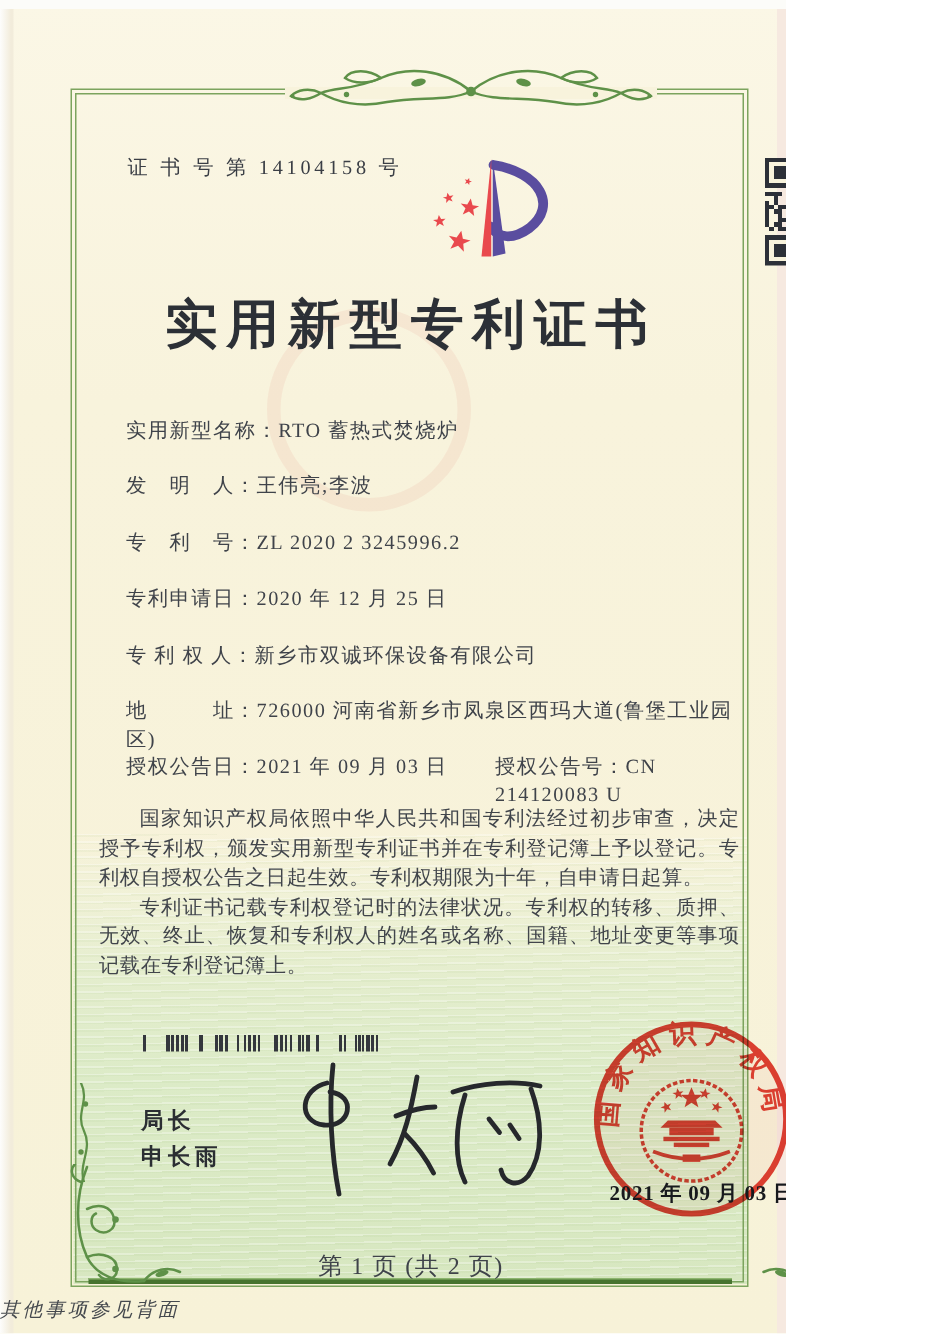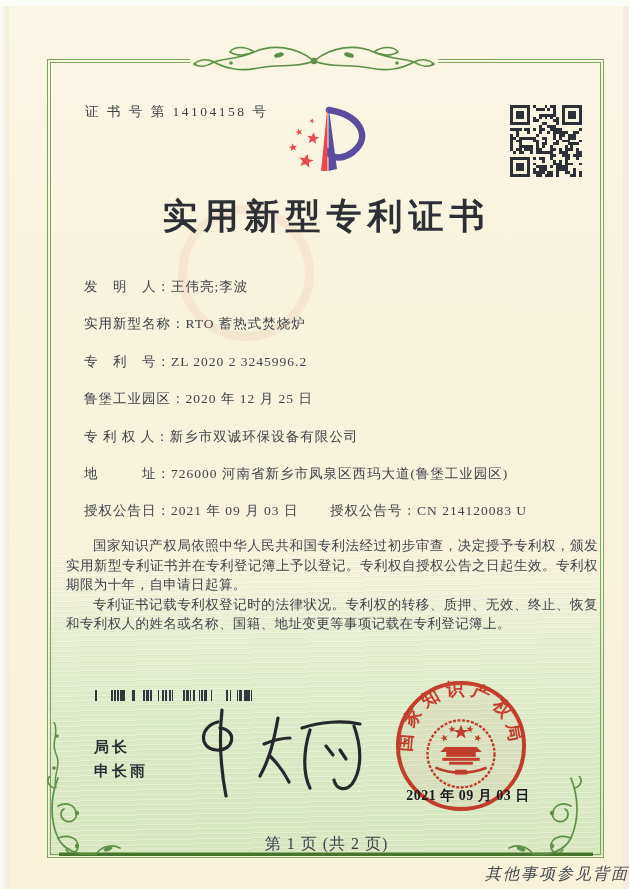--- a/index.html
+++ b/index.html
@@ -1,16 +1,16 @@
 <!DOCTYPE html>
 <html><head>
 <meta charset="utf-8">
 <style>
   html,body{margin:0;padding:0;background:#fff;}
-  #page{position:relative;width:629px;height:889px;overflow:hidden;
+  #page{position:relative;width:524px;height:889px;overflow:hidden;
         background:linear-gradient(180deg,#fbf7e6 0%,#f8f3dc 30%,#f7f2d8 100%);
         font-family:"Liberation Serif","DejaVu Serif",serif;color:#3c4046;}
   .abs{position:absolute;}
   
   .edge-top{left:0;top:0;width:629px;height:6px;background:#fcfcf9;}
   .edge-left{left:0;top:0;width:9px;height:889px;background:linear-gradient(90deg,#fdfdfc 0%,#f2ecdb 80%);}
   .edge-right{right:0;top:0;width:6px;height:889px;background:#f6e9e0;}
   
   .green-zone{left:49px;right:26px;top:556px;bottom:33px;z-index:0;
      background:linear-gradient(180deg,rgba(227,239,209,0) 0%,rgba(227,239,209,.35) 14%,
@@ -37,21 +37,21 @@
   .paras{left:66px;right:31px;top:536px;z-index:2;font-size:13.5px;line-height:19.5px;
          letter-spacing:.4px;text-align:justify;color:#41454b;}
   .paras p{margin:0;text-indent:2em;}
   .signer{left:94px;z-index:2;font-family:"Liberation Sans","DejaVu Sans",sans-serif;
           font-weight:700;font-size:15px;letter-spacing:3px;color:#2b2e33;}
   .seal-wrap{left:392px;top:677px;width:138px;height:138px;z-index:3;mix-blend-mode:multiply;}
   .seal-date{left:398px;top:787px;width:140px;text-align:center;z-index:4;
              font-weight:700;font-size:14px;letter-spacing:.5px;color:#17191d;}
   .page-ind{left:49px;right:25px;top:834px;text-align:center;font-size:16px;
             letter-spacing:1px;color:#3f434a;z-index:2;}
-  .back-note{left:0;right:0;top:864px;text-align:right;font-size:16px;
+  .back-note{left:0;right:0;top:864px;text-align:left;font-size:13px;
              letter-spacing:2px;color:#45494e;z-index:2;font-style:italic;}
   svg{display:block;}
   .orn{z-index:2;pointer-events:none;}
 </style>
 </head>
 <body>
 
 <div id="page">
 
   <div class="abs edge-left"></div>
@@ -355,30 +355,30 @@
       <rect x="20" y="2" width="3" height="3" fill="#2c3038"></rect>
       <rect x="0" y="18" width="7" height="7" fill="#2c3038"></rect>
       <rect x="1" y="19" width="5" height="5" fill="#f8f3dc"></rect>
       <rect x="2" y="20" width="3" height="3" fill="#2c3038"></rect>
     </svg>
 
   <div class="abs title">实用新型专利证书</div>
 
   <div class="abs rows">
     <div class="frow">
+      <span class="lbl">实用新型名称：</span><span class="val">RTO 蓄热式焚烧炉</span>
+    </div>
+    <div class="frow">
       <span class="lbl">发　明　人：</span><span class="val">王伟亮;李波</span>
     </div>
     <div class="frow">
-      <span class="lbl">实用新型名称：</span><span class="val">RTO 蓄热式焚烧炉</span>
-    </div>
-    <div class="frow">
       <span class="lbl">专　利　号：</span><span class="val">ZL 2020 2 3245996.2</span>
     </div>
     <div class="frow">
-      <span class="lbl">鲁堡工业园区：</span><span class="val">2020 年 12 月 25 日</span>
+      <span class="lbl">专利申请日：</span><span class="val">2020 年 12 月 25 日</span>
     </div>
     <div class="frow">
       <span class="lbl">专 利 权 人：</span><span class="val">新乡市双诚环保设备有限公司</span>
     </div>
     <div class="frow">
       <span class="lbl">地　　　址：</span><span class="val">726000 河南省新乡市凤泉区西玛大道(鲁堡工业园区)</span>
     </div>
     <div class="frow frow-grant">
       <span>
         <span class="lbl">授权公告日：</span><span class="val">2021 年 09 月 03 日</span>

